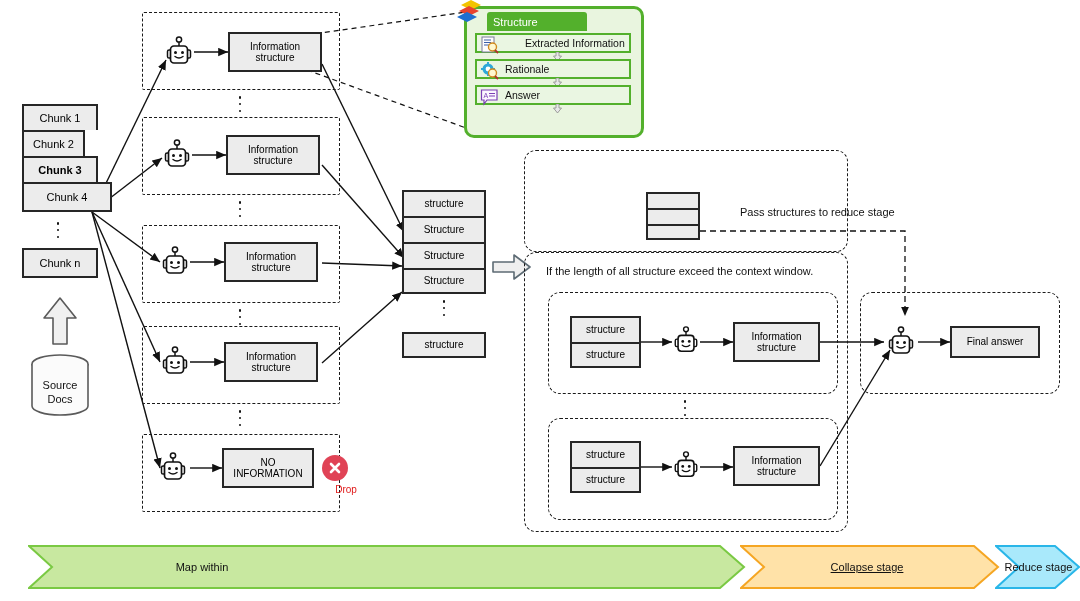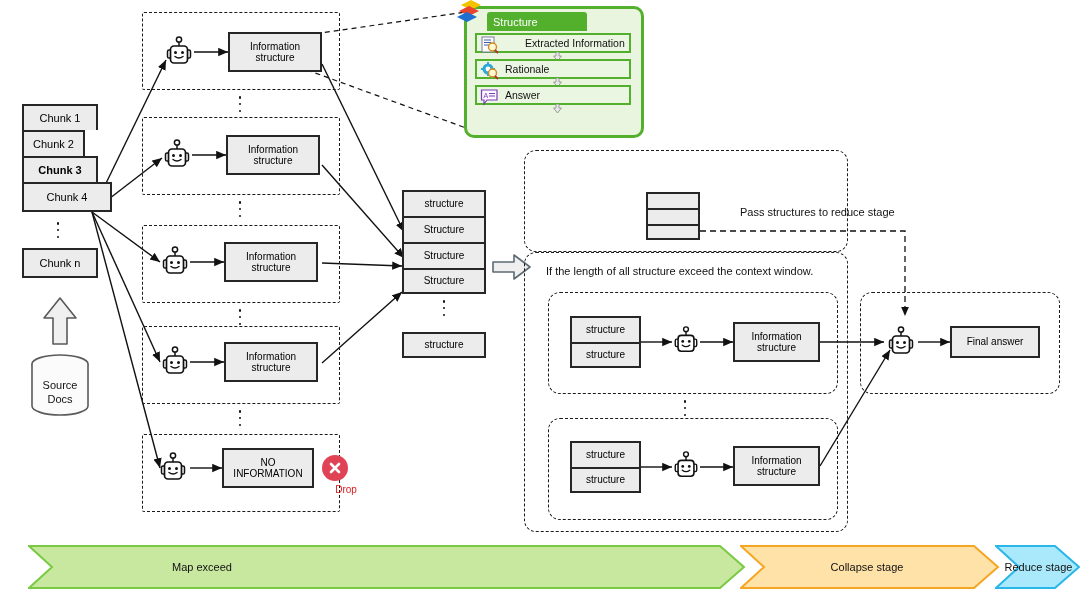--- a/index.html
+++ b/index.html
@@ -418,27 +418,27 @@
     <path d="M11,20.5 Q15,23.5 19,20.5" stroke="#111" stroke-width="1.4" fill="none" stroke-linecap="round"></path>
   </svg>
   <div class="abs gbox" style="left:950px;top:326px;width:90px;height:32px;">
       <span>Final answer</span>
     </div>
 
   <div class="banner" style="left:28px;top:545px;width:718px;">
     <svg width="718" height="44" viewBox="0 0 718 44" preserveAspectRatio="none">
       <path d="M1,1 L692,1 L716,22 L692,43 L1,43 L24,22 Z" fill="#c8e8a0" stroke="#7ac943" stroke-width="2"></path>
     </svg>
-    <span style="margin-left:-370px;">Map exceed</span>
+    <span style="margin-left:-370px;">Map within</span>
   </div>
   <div class="banner" style="left:740px;top:545px;width:260px;">
     <svg width="260" height="44" viewBox="0 0 260 44" preserveAspectRatio="none">
       <path d="M1,1 L234,1 L258,22 L234,43 L1,43 L24,22 Z" fill="#ffe2a8" stroke="#f5a623" stroke-width="2"></path>
     </svg>
-    <span style="margin-left:-6px;">Collapse stage</span>
+    <span style="margin-left:-6px;text-decoration:underline;">Collapse stage</span>
   </div>
   <div class="banner" style="left:995px;top:545px;width:85px;">
     <svg width="85" height="44" viewBox="0 0 85 44" preserveAspectRatio="none">
       <path d="M1,1 L60,1 L84,22 L60,43 L1,43 L24,22 Z" fill="#a9e9fb" stroke="#29b6e8" stroke-width="2"></path>
     </svg>
     <span style="margin-left:2px;white-space:nowrap;">Reduce stage</span>
   </div>
 
 </div>
 

